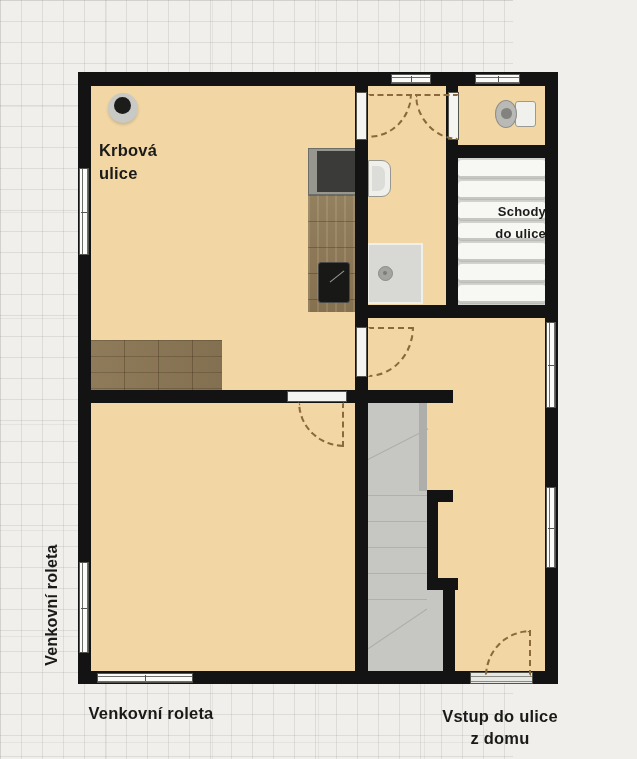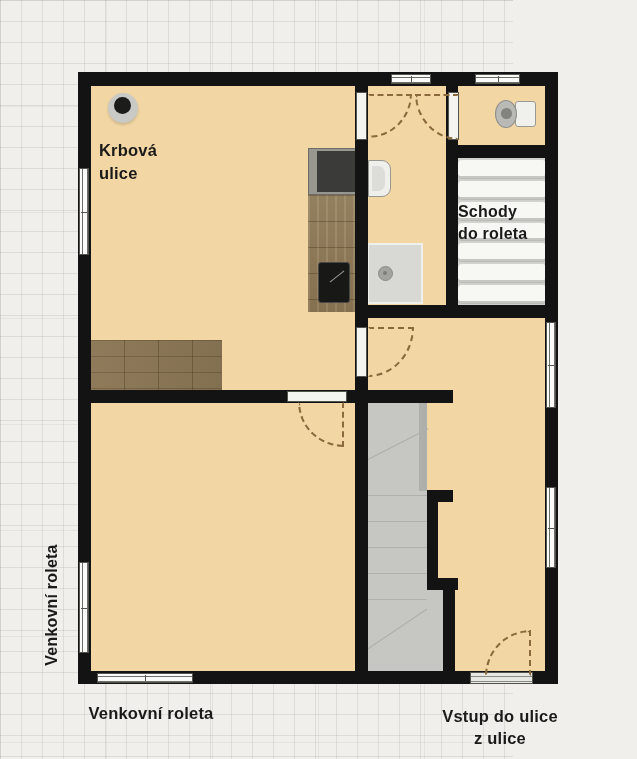--- a/index.html
+++ b/index.html
@@ -73,21 +73,21 @@
   .s-line{position:absolute;left:0;width:100%;height:1px;background:#b0b0ad;}
   .s-diag{position:absolute;height:1px;background:#aeaeab;transform-origin:left center;}
   .s-edge{position:absolute;background:#a5a5a2;opacity:.75;}
   
   .stairwell{background:#d2d2ce;display:flex;flex-direction:column;gap:3px;padding:2px 0;}
   .tread{flex:1;background:#f7f7f4;border-radius:4px;border-bottom:2px solid #c6c6c2;
     box-shadow:0 1px 1px rgba(0,0,0,.12);}
   
   .lbl{position:absolute;z-index:5;font-weight:700;color:#1a1a19;letter-spacing:.2px;}
   .lbl-fireplace{left:99px;top:139px;font-size:16.5px;line-height:23px;}
-  .lbl-basement{left:458px;top:201px;width:88px;text-align:left;font-size:16px;line-height:22px;}
+  .lbl-basement{left:458px;top:201px;width:88px;text-align:right;font-size:13px;line-height:22px;}
   .lbl-left-shutter{left:52px;top:605px;transform:translate(-50%,-50%) rotate(-90deg);
     white-space:nowrap;font-size:16px;}
   .lbl-bottom-shutter{left:151px;top:713px;transform:translate(-50%,-50%);
     white-space:nowrap;font-size:16.5px;}
   .lbl-entrance{left:500px;top:727px;transform:translate(-50%,-50%);text-align:center;
     white-space:nowrap;font-size:16.5px;line-height:21.5px;}
 </style>
 </head>
 <body>
 
@@ -170,22 +170,22 @@
   <div class="abs arc" style="left:368px;top:327px;width:46px;height:50px;border-radius:0 0 100% 0;border-left-color:transparent;"></div>
   <div class="abs arc" style="left:298px;top:402px;width:46px;height:45px;border-radius:0 0 0 100%;border-top-color:transparent;"></div>
   <div class="abs arc" style="left:485px;top:630px;width:46px;height:46px;border-radius:100% 0 0 0;border-bottom-color:transparent;"></div>
 
   <div class="lbl lbl-fireplace">
     <div>Krbová</div>
     <div>ulice</div>
   </div>
   <div class="lbl lbl-basement">
     <div>Schody</div>
-    <div>do roleta</div>
+    <div>do ulice</div>
   </div>
   <div class="lbl lbl-left-shutter">Venkovní roleta</div>
   <div class="lbl lbl-bottom-shutter">Venkovní roleta</div>
   <div class="lbl lbl-entrance">
     <div>Vstup do ulice</div>
-    <div>z ulice</div>
+    <div>z domu</div>
   </div>
 
 </div>
 
 </body></html>

